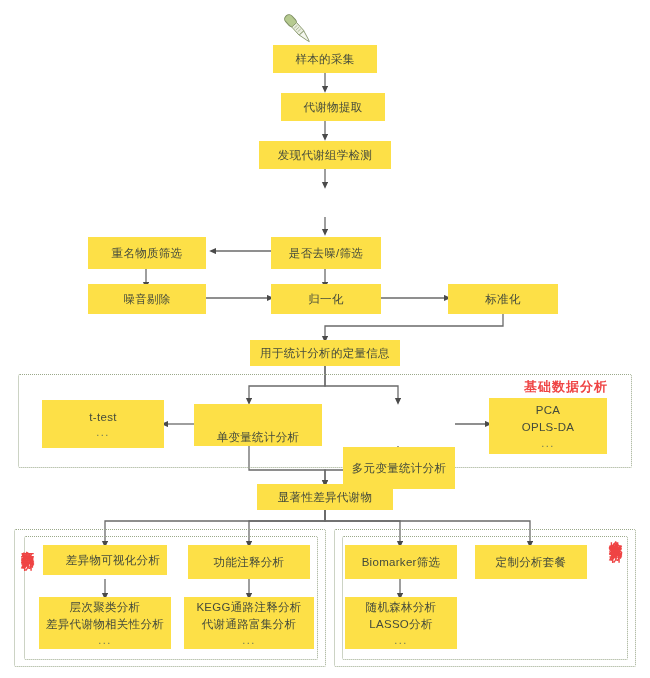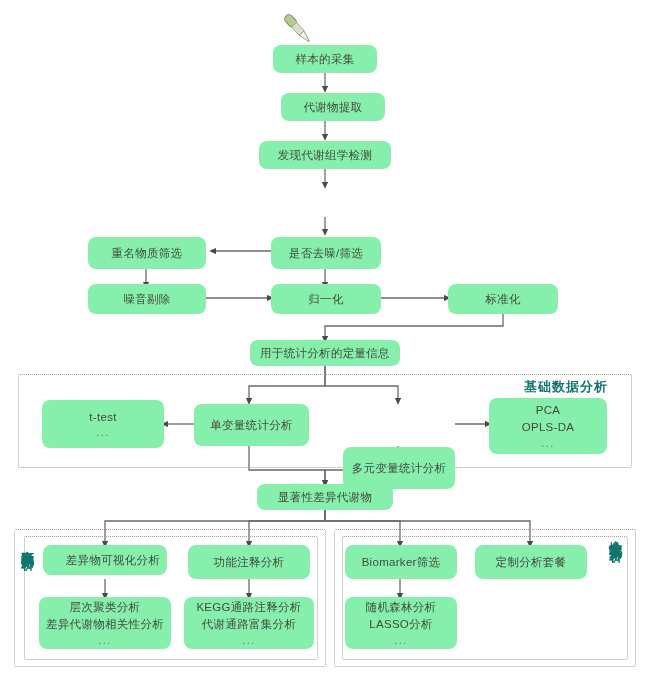--- a/index.html
+++ b/index.html
@@ -17,22 +17,22 @@
   }
   svg#wires{
     position:absolute;
     left:0;top:0;
     width:650px;height:678px;
     pointer-events:none;
   }
   .node{
     position:absolute;
     box-sizing:border-box;
-    background:#86efac;
-    border-radius:8px;
+    background:#fde047;
+    border-radius:0;
     display:flex;
     flex-direction:column;
     align-items:center;
     justify-content:center;
     text-align:center;
     color:#454b3c;
     font-size:11.5px;
     line-height:1.45;
     letter-spacing:.3px;
     z-index:3;
@@ -49,21 +49,21 @@
   .dashbox{
     position:absolute;
     box-sizing:border-box;
     border:1.2px dotted #9aa88a;
     border-radius:2px;
     background:transparent;
     z-index:1;
   }
   .sec-label{
     position:absolute;
-    color:#0f766e;
+    color:#ef4444;
     font-weight:bold;
     font-size:13px;
     letter-spacing:1px;
     z-index:4;
   }
   .sec-label.vert{
     writing-mode:vertical-rl;
     text-orientation:upright;
     line-height:1.18;
     letter-spacing:1.5px;
@@ -183,21 +183,21 @@
 
   <div class="node" style="left:250px; top:340px; width:150px; height:26px;">
     <span class="ln">用于统计分析的定量信息</span>
   </div>
 
   <div class="node" style="left:42px; top:400px; width:122px; height:48px;">
     <span class="ln">t-test</span>
     <span class="dots">...</span>
   </div>
 
-  <div class="node" style="left:194px; top:404px; width:115px; height:42px;">
+  <div class="node" style="left:194px; top:404px; width:128px; height:42px;justify-content:flex-end;">
     <span class="ln">单变量统计分析</span>
   </div>
 
   <div class="node" style="left:343px; top:404px; width:112px; height:42px;margin-top:43px;">
     <span class="ln">多元变量统计分析</span>
   </div>
 
   <div class="node" style="left:489px; top:398px; width:118px; height:56px;">
     <span class="ln">PCA</span>
     <span class="ln">OPLS-DA</span>

